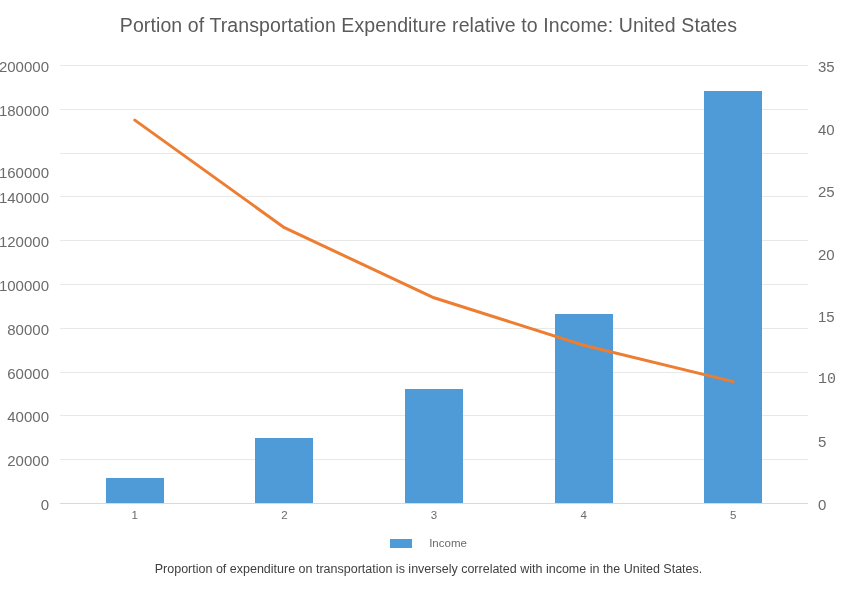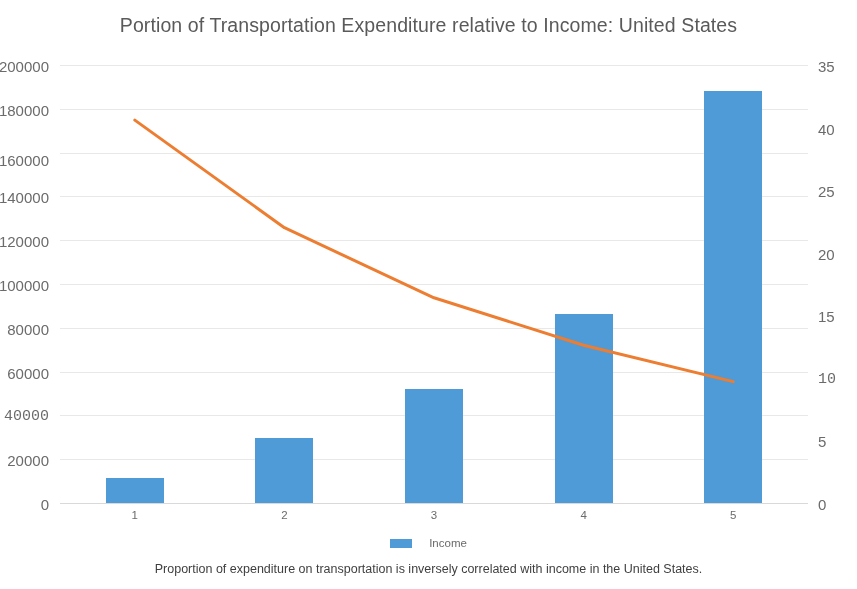--- a/index.html
+++ b/index.html
@@ -172,27 +172,27 @@
         <div class="bar" title="5: 188200" style="left: 644.2px; top: 25.8px; width: 58px; height: 412.2px; background: rgb(78, 155, 216);"></div>
       </div>
     <svg id="line-svg" viewBox="0 0 748 438" preserveAspectRatio="none">
       <polyline id="line-path" fill="none" stroke="#ed7d31" stroke-width="3" stroke-linejoin="round" stroke-linecap="round" points="74.8,55.1 224.4,162.7 374.0,232.8 523.6,280.3 673.2,316.6"></polyline>
     </svg>
   </div>
 
   <div id="y-left-ticks">
       <div class="ytick ytick-left" style="top: 497px;">0</div>
       <div class="ytick ytick-left" style="top: 453.2px;">20000</div>
-      <div class="ytick ytick-left" style="top: 409.4px; font-family: Liberation Mono, monospace;">40000</div>
+      <div class="ytick ytick-left" style="top: 409.4px;">40000</div>
       <div class="ytick ytick-left" style="top: 365.6px;">60000</div>
       <div class="ytick ytick-left" style="top: 321.8px;">80000</div>
       <div class="ytick ytick-left" style="top: 278px;">100000</div>
       <div class="ytick ytick-left" style="top: 234.2px;">120000</div>
       <div class="ytick ytick-left" style="top: 190.4px;">140000</div>
-      <div class="ytick ytick-left" style="top: 153px;">160000</div>
+      <div class="ytick ytick-left" style="top: 165px;">160000</div>
       <div class="ytick ytick-left" style="top: 102.8px;">180000</div>
       <div class="ytick ytick-left" style="top: 59px;">200000</div>
     </div>
   <div id="y-right-ticks">
       <div class="ytick ytick-right" style="top: 497px;">0</div>
       <div class="ytick ytick-right" style="top: 434.4px;">5</div>
       <div class="ytick ytick-right" style="top: 371.9px; font-family: Liberation Mono, monospace;">10</div>
       <div class="ytick ytick-right" style="top: 309.3px;">15</div>
       <div class="ytick ytick-right" style="top: 246.7px;">20</div>
       <div class="ytick ytick-right" style="top: 184.1px; text-align: right;">25</div>

